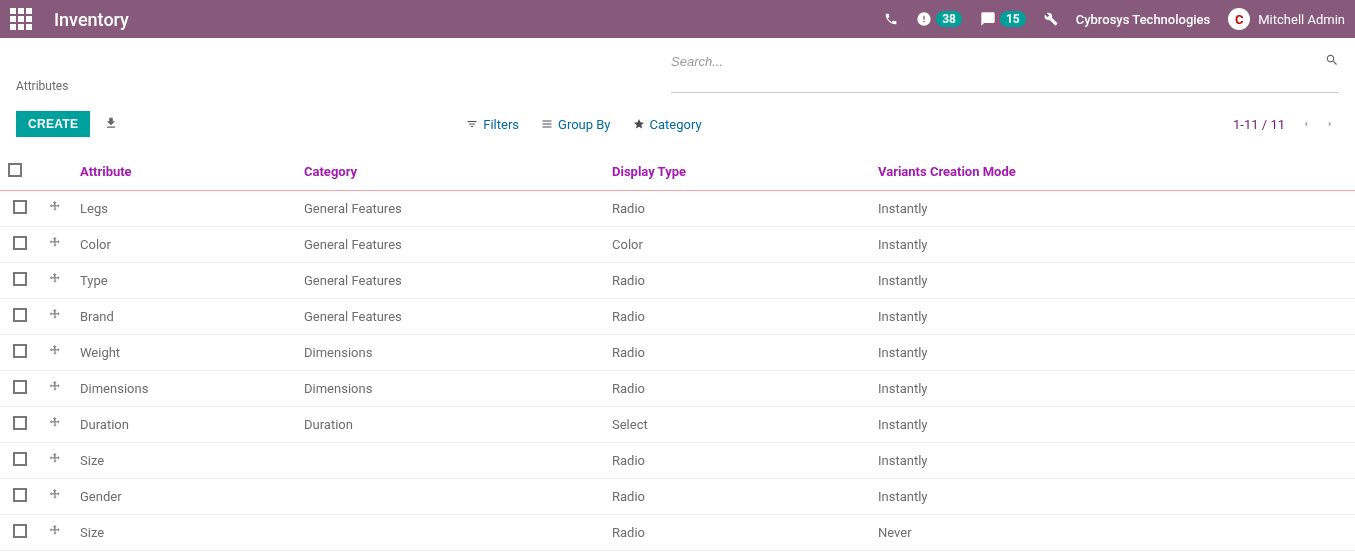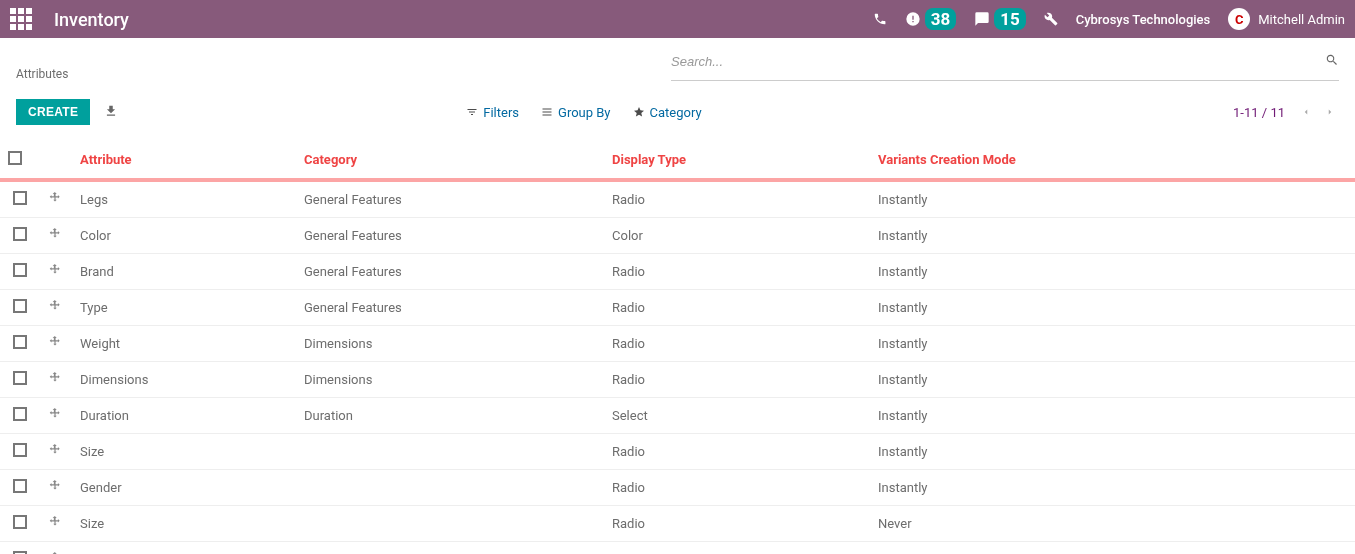--- a/index.html
+++ b/index.html
@@ -10,49 +10,49 @@
 .apps-icon span { width: 6px; height: 6px; background: #fff; }
 .app-title { font-size: 18px; font-weight: 500; margin-right: 50px; }
 .nav { display: flex; gap: 22px; }
 .nav-item { color: #fff; font-size: 13px; font-weight: 500; cursor: pointer; }
 .spacer { flex: 1; }
 .right-area { display: flex; align-items: center; gap: 18px; }
 .icon-btn { cursor: pointer; display: inline-flex; align-items: center; }
 .phone-icon svg, .wrench-icon svg { width: 14px; height: 14px; fill: #fff; }
 .badge-combo { display: inline-flex; align-items: center; gap: 4px; cursor: pointer; }
 .badge-combo svg { width: 16px; height: 16px; fill: #fff; }
-.badge { background: #00a09d; color: #fff; font-size: 17px; font-weight: 700; padding: 1px 6px; border-radius: 8px; }
+.badge { background: #00a09d; color: #fff; font-size: 12px; font-weight: 700; padding: 1px 6px; border-radius: 8px; }
 .company { font-size: 13px; font-weight: 500; }
 .user-area { display: flex; align-items: center; gap: 8px; cursor: pointer; }
 .avatar { width: 22px; height: 22px; border-radius: 50%; background: #fff; display: flex; align-items: center; justify-content: center; color: #c00; font-weight: 700; font-size: 13px; }
 
 .control-panel { padding: 12px 16px 0 16px; }
 .cp-row1 { display: flex; align-items: flex-end; }
 .page-title { font-size: 12px; color: #6d6d6d; font-weight: 400; }
-.search-wrap { margin-left: auto; width: 668px; border-bottom: 1px solid #ccc; display: flex; align-items: center; padding-bottom: 8px; }
+.search-wrap { margin-left: auto; width: 668px; border-bottom: 1px solid #ccc; display: flex; align-items: center; padding-bottom: 20px; }
 .search-input { flex: 1; border: none; outline: none; font-size: 13px; height: 22px; }
 .search-input::placeholder { color: #999; font-style: italic; }
 .search-btn { background: none; border: none; cursor: pointer; }
 .search-btn svg { width: 14px; height: 14px; fill: #666; }
 
 .cp-row2 { display: flex; align-items: center; margin-top: 18px; padding-bottom: 10px; }
 .create-btn { background: #00a09d; color: #fff; border: none; padding: 6px 12px; font-size: 12px; font-weight: 700; letter-spacing: 0.3px; cursor: pointer; }
 .import-btn { background: none; border: none; margin-left: 14px; cursor: pointer; }
 .import-btn svg { width: 14px; height: 14px; fill: #666; }
 .vc-item { display: inline-flex; align-items: center; gap: 5px; color: #0369a1; cursor: pointer; font-size: 13px; }
 .vc-item svg { width: 12px; height: 12px; fill: #4c4c4c; }
 .pager { margin-left: auto; display: flex; align-items: center; gap: 12px; color: #701a75; font-size: 13px; }
 .pager-btns { display: flex; gap: 6px; }
 .pager-btn { background: none; border: none; cursor: pointer; padding: 4px; }
 .pager-btn svg { width: 10px; height: 10px; fill: #aaa; }
 
 .view-controls-wrap { margin-left: 348px; display: flex; align-items: center; flex: 1; }
 
 table.list { width: 100%; border-collapse: collapse; margin-top: 6px; }
-table.list th { text-align: left; font-size: 13px; font-weight: 700; color: #ef4444; padding: 10px 8px; border-bottom: 4px solid #fca5a5; background: #fff; }
+table.list th { text-align: left; font-size: 13px; font-weight: 700; color: #a21caf; padding: 10px 8px; border-bottom: 1px solid #fca5a5; background: #fff; }
 table.list td { padding: 9px 8px; border-bottom: 1px solid #eee; color: #6d6d6d; font-size: 13px; }
 
 .chk-cell { width: 40px; text-align: center; }
 .chk { width: 14px; height: 14px; border: 2px solid #777; display: inline-block; cursor: pointer; }
 .handle-cell { width: 32px; }
 .handle { cursor: move; display: inline-block; }
 .handle svg { width: 14px; height: 14px; fill: #888; }
 
 .col-attr { width: 224px; }
 .col-cat { width: 308px; }
@@ -196,31 +196,31 @@
         <td>Color</td>
         <td>General Features</td>
         <td>Color</td>
         <td>Instantly</td>
       </tr>
       <tr>
         <td class="chk-cell"><span class="chk"></span></td>
         <td class="handle-cell"><span class="handle"><svg viewBox="0 0 24 24">
               <path d="M12 2l3 3h-2v4h4V7l3 3-3 3v-2h-4v4h2l-3 3-3-3h2v-4H6v2l-3-3 3-3v2h4V5H8l3-3z"></path>
             </svg></span></td>
+        <td>Type</td>
+        <td>General Features</td>
+        <td>Radio</td>
+        <td>Instantly</td>
+      </tr>
+      <tr>
+        <td class="chk-cell"><span class="chk"></span></td>
+        <td class="handle-cell"><span class="handle"><svg viewBox="0 0 24 24">
+              <path d="M12 2l3 3h-2v4h4V7l3 3-3 3v-2h-4v4h2l-3 3-3-3h2v-4H6v2l-3-3 3-3v2h4V5H8l3-3z"></path>
+            </svg></span></td>
         <td>Brand</td>
-        <td>General Features</td>
-        <td>Radio</td>
-        <td>Instantly</td>
-      </tr>
-      <tr>
-        <td class="chk-cell"><span class="chk"></span></td>
-        <td class="handle-cell"><span class="handle"><svg viewBox="0 0 24 24">
-              <path d="M12 2l3 3h-2v4h4V7l3 3-3 3v-2h-4v4h2l-3 3-3-3h2v-4H6v2l-3-3 3-3v2h4V5H8l3-3z"></path>
-            </svg></span></td>
-        <td>Type</td>
         <td>General Features</td>
         <td>Radio</td>
         <td>Instantly</td>
       </tr>
       <tr>
         <td class="chk-cell"><span class="chk"></span></td>
         <td class="handle-cell"><span class="handle"><svg viewBox="0 0 24 24">
               <path d="M12 2l3 3h-2v4h4V7l3 3-3 3v-2h-4v4h2l-3 3-3-3h2v-4H6v2l-3-3 3-3v2h4V5H8l3-3z"></path>
             </svg></span></td>
         <td>Weight</td>

